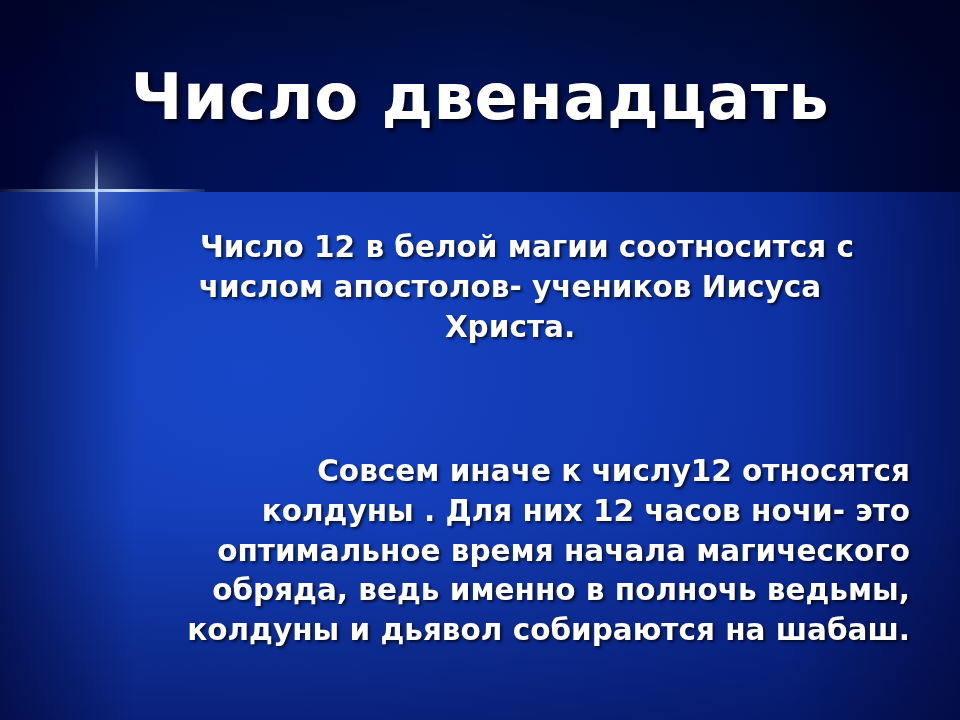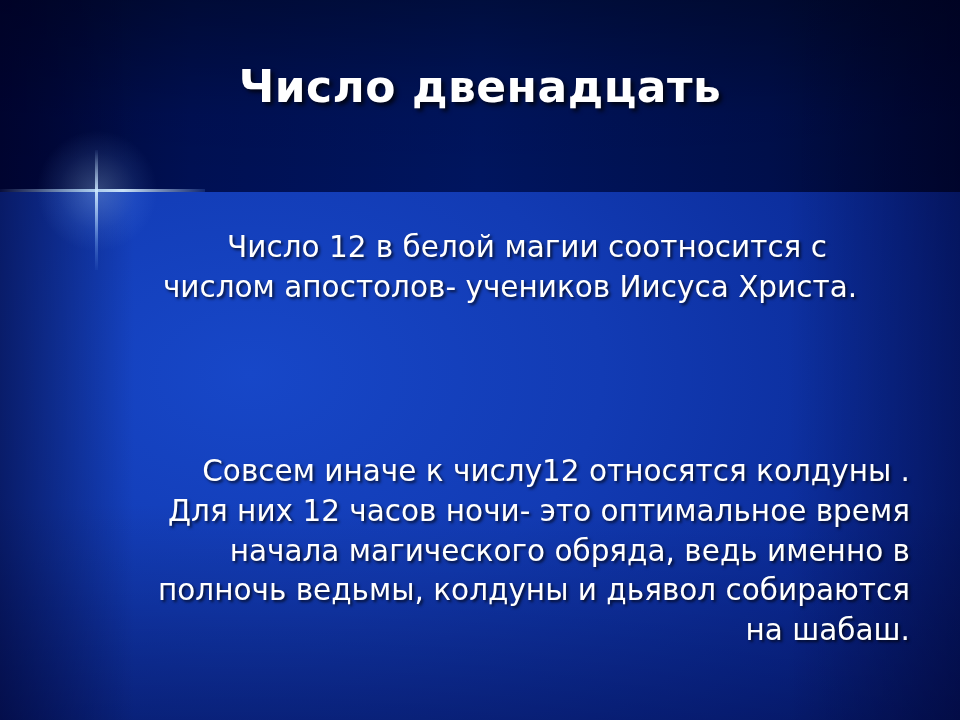--- a/index.html
+++ b/index.html
@@ -76,32 +76,32 @@
     left: 0; top: 0; right: 0; bottom: 0;
   }
 
   .title {
     position: absolute;
     left: 60px;
     top: 64px;
     width: 840px;
     text-align: center;
     color: #ffffff;
-    font-size: 44px;
+    font-size: 64px;
     font-weight: bold;
     letter-spacing: 0.5px;
     text-shadow: 3px 3px 4px rgba(0,0,0,0.75);
     line-height: 1.05;
   }
 
   .para {
     position: absolute;
     color: #ffffff;
     font-size: 29.5px;
-    font-weight: normal;
+    font-weight: bold;
     line-height: 1.35;
     text-shadow: 2px 2px 3px rgba(0,0,0,0.7);
   }
 
   .para-1 {
     left: 150px;
     top: 228px;
     width: 720px;
     text-align: center;
     text-indent: 34px;

